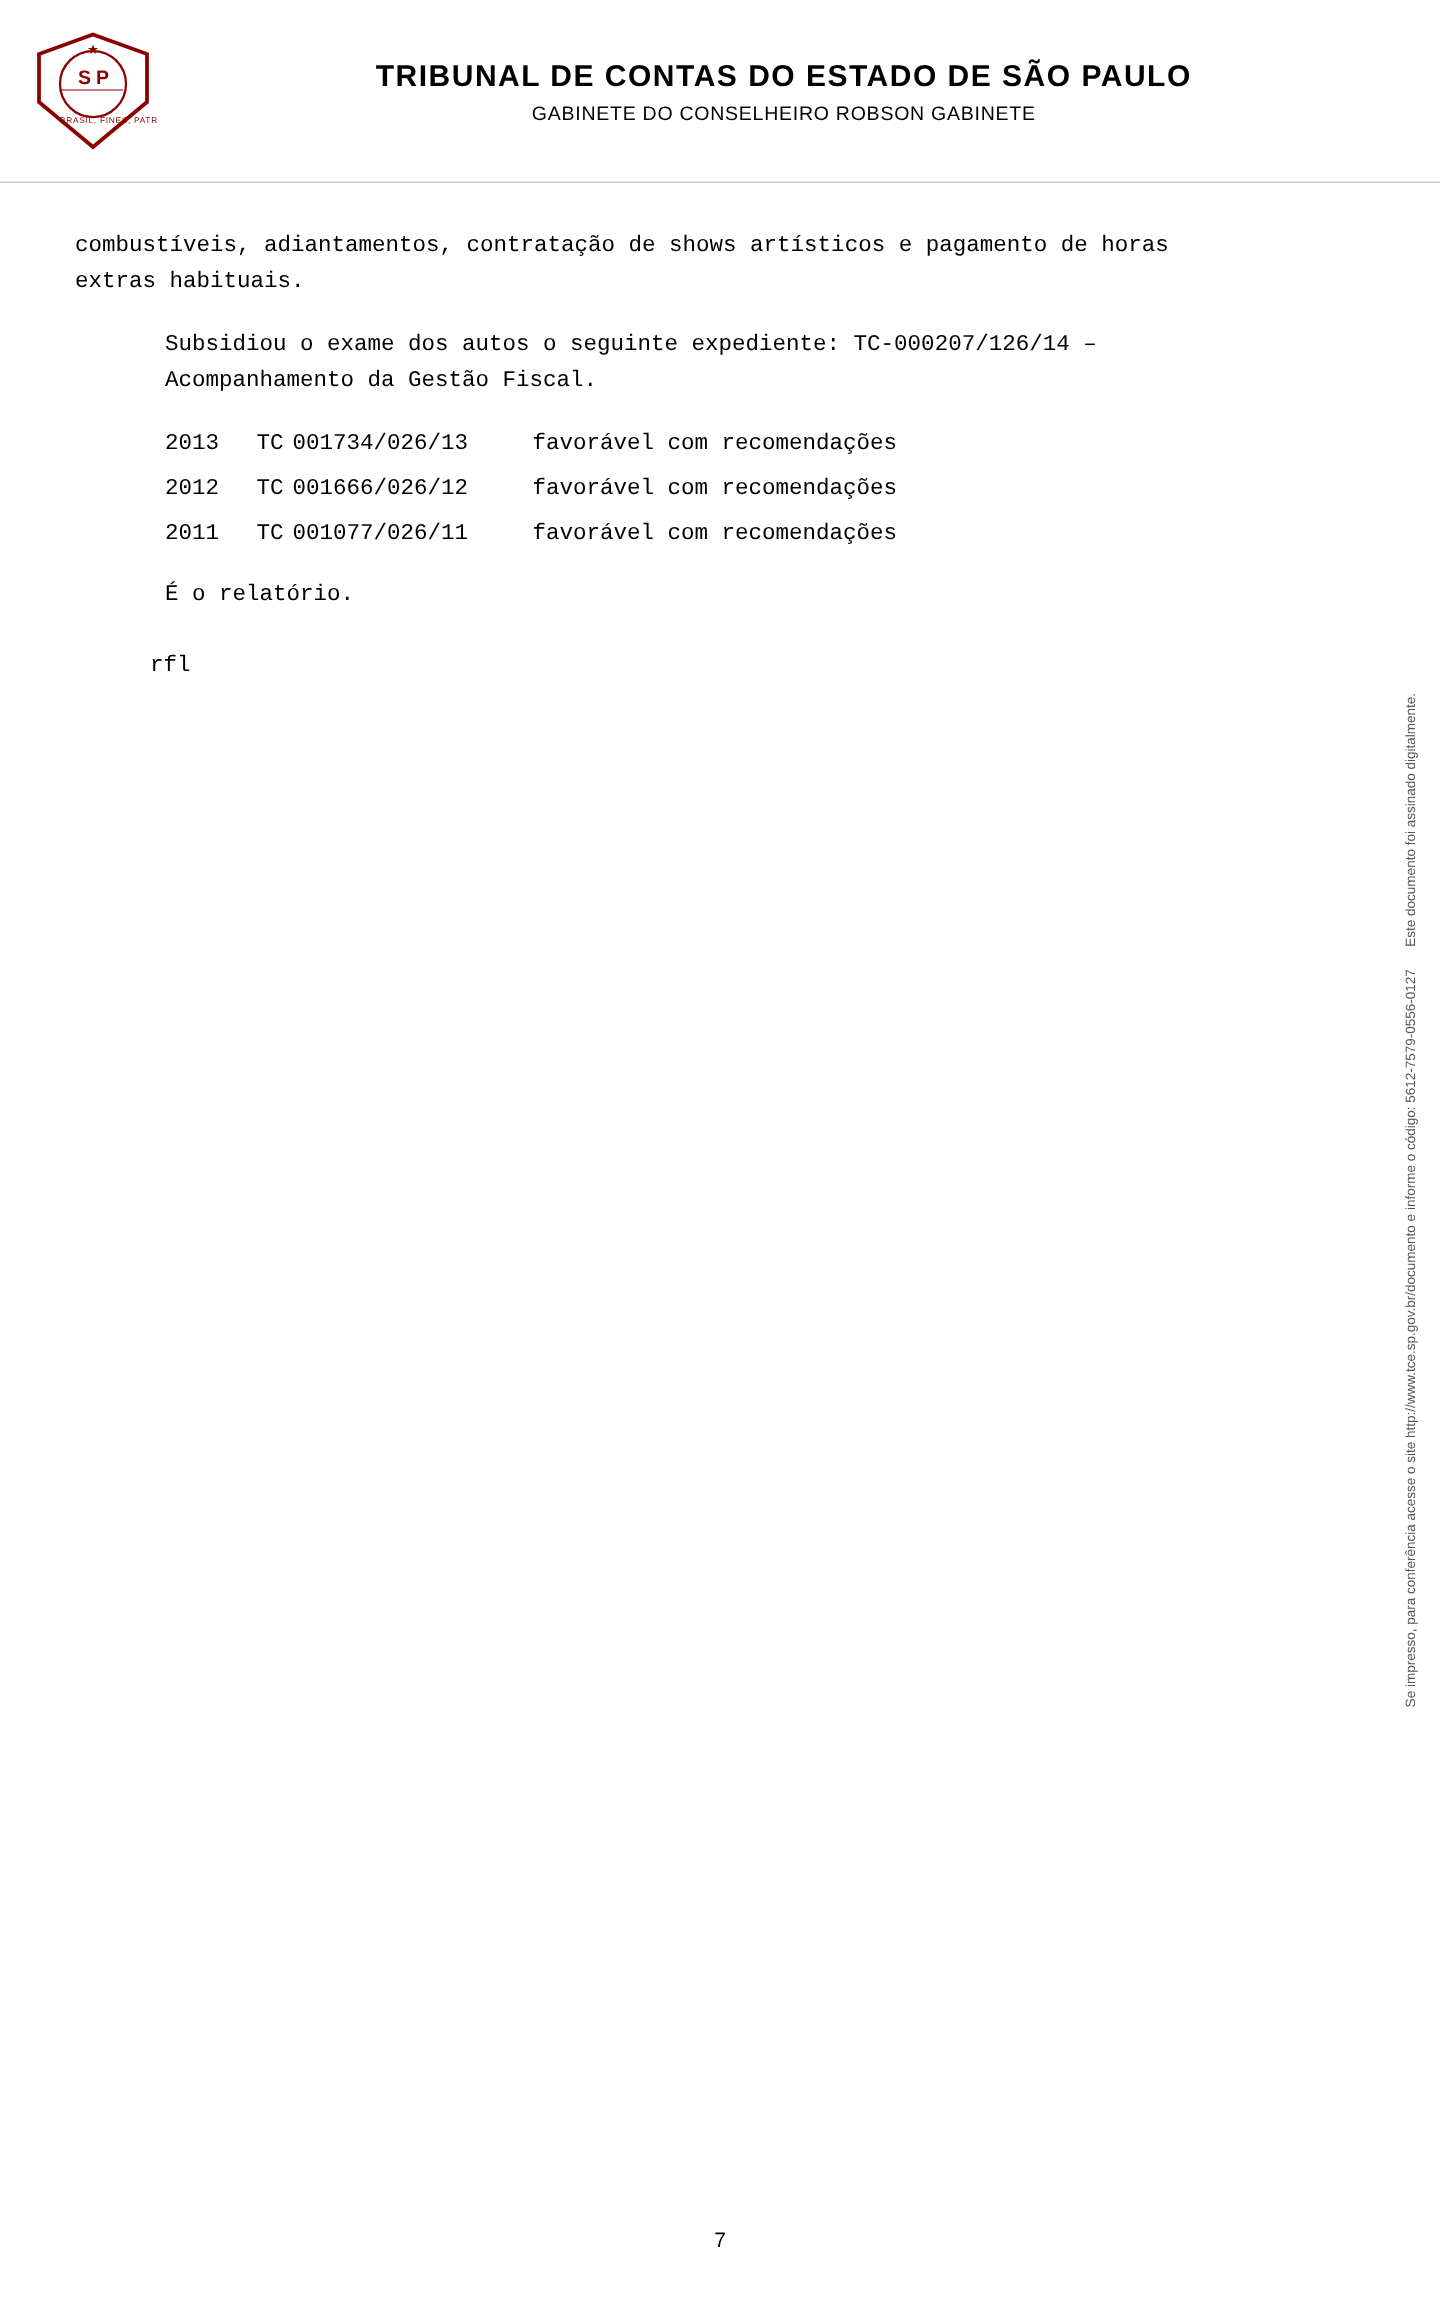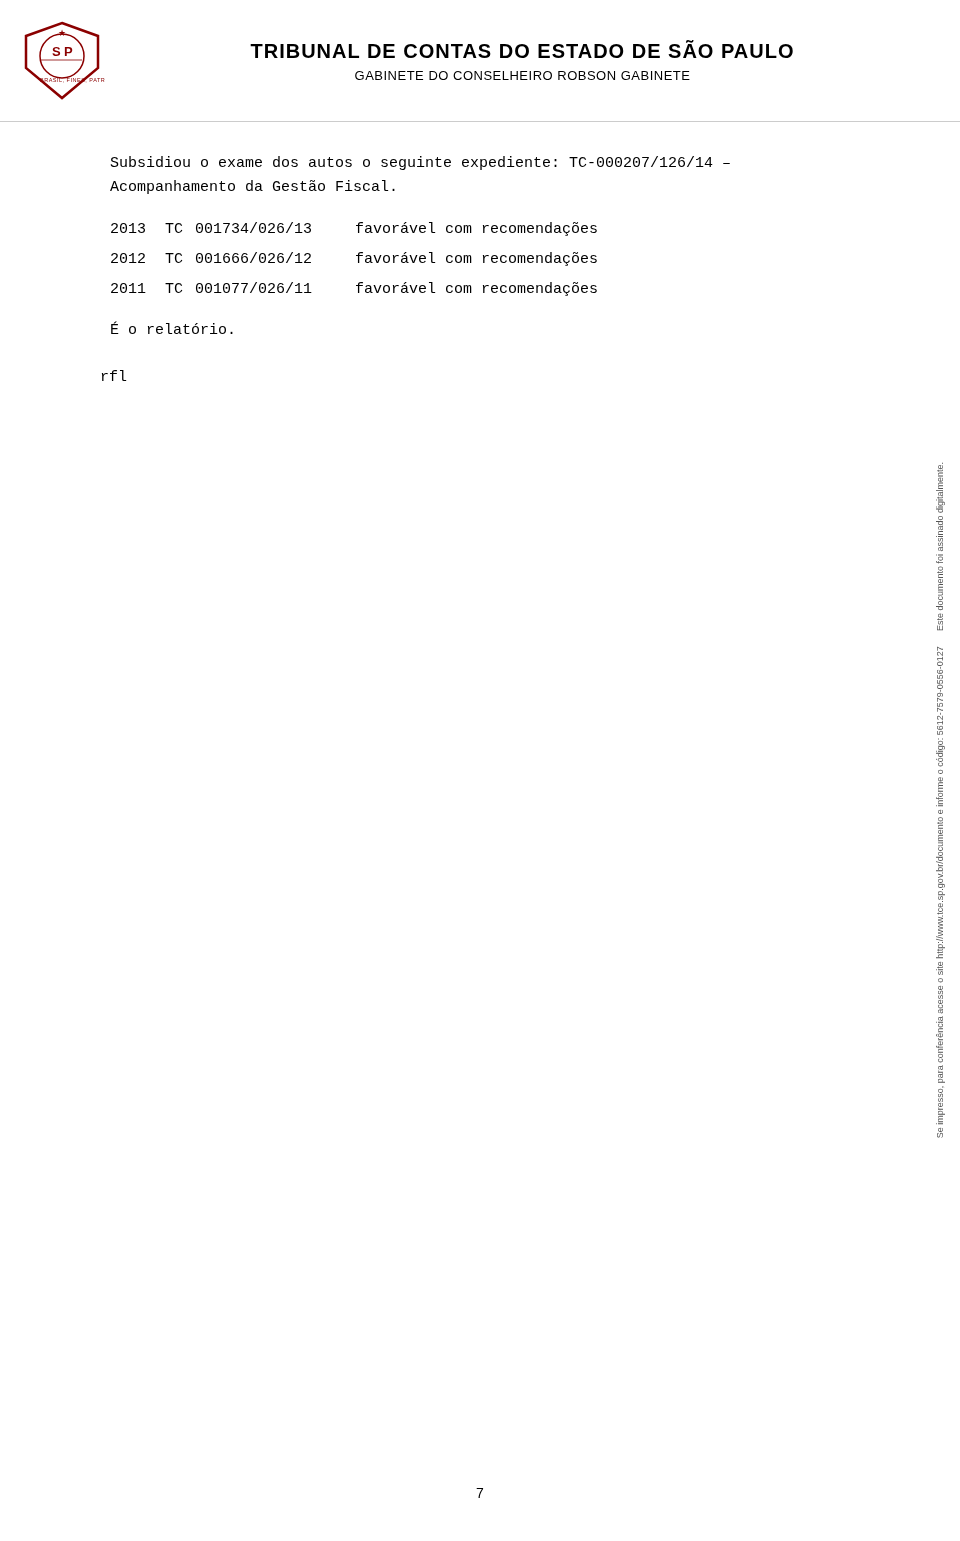--- a/index.html
+++ b/index.html
@@ -102,20 +102,21 @@
     }
 
     .account-year {
       width: 55px;
       flex-shrink: 0;
     }
 
     .account-tc {
       width: 30px;
       flex-shrink: 0;
+      text-align: center;
     }
 
     .account-number {
       width: 160px;
       flex-shrink: 0;
     }
 
     .account-result {
       flex: 1;
     }
@@ -199,20 +200,21 @@
     </div>
 
     <div class="header-text">
       <div class="header-title">TRIBUNAL DE CONTAS DO ESTADO DE SÃO PAULO</div>
       <div class="header-subtitle">GABINETE DO CONSELHEIRO ROBSON GABINETE</div>
     </div>
   </div>
 
   <div class="content">
 
+    <p class="paragraph">combustíveis,  adiantamentos,  contratação  de  shows artísticos e pagamento de horas extras habituais.</p>
 
     <p class="paragraph indent">Subsidiou o exame dos autos o seguinte expediente: TC-000207/126/14 – Acompanhamento da Gestão Fiscal.</p>
 
     <div class="accounts-section">
 
       <div id="account-rows">
           <div class="account-row">
         <span class="account-year">2013</span>
         <span class="account-tc">TC</span>
         <span class="account-number">001734/026/13</span>

